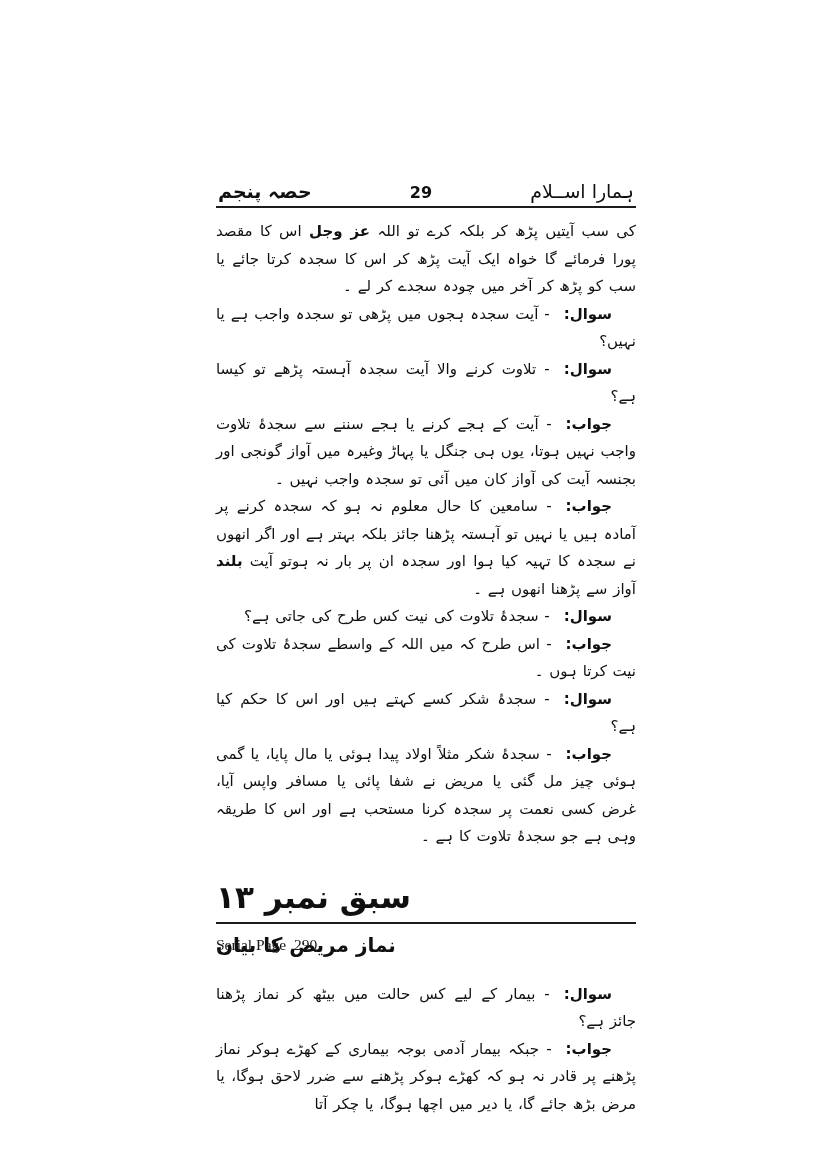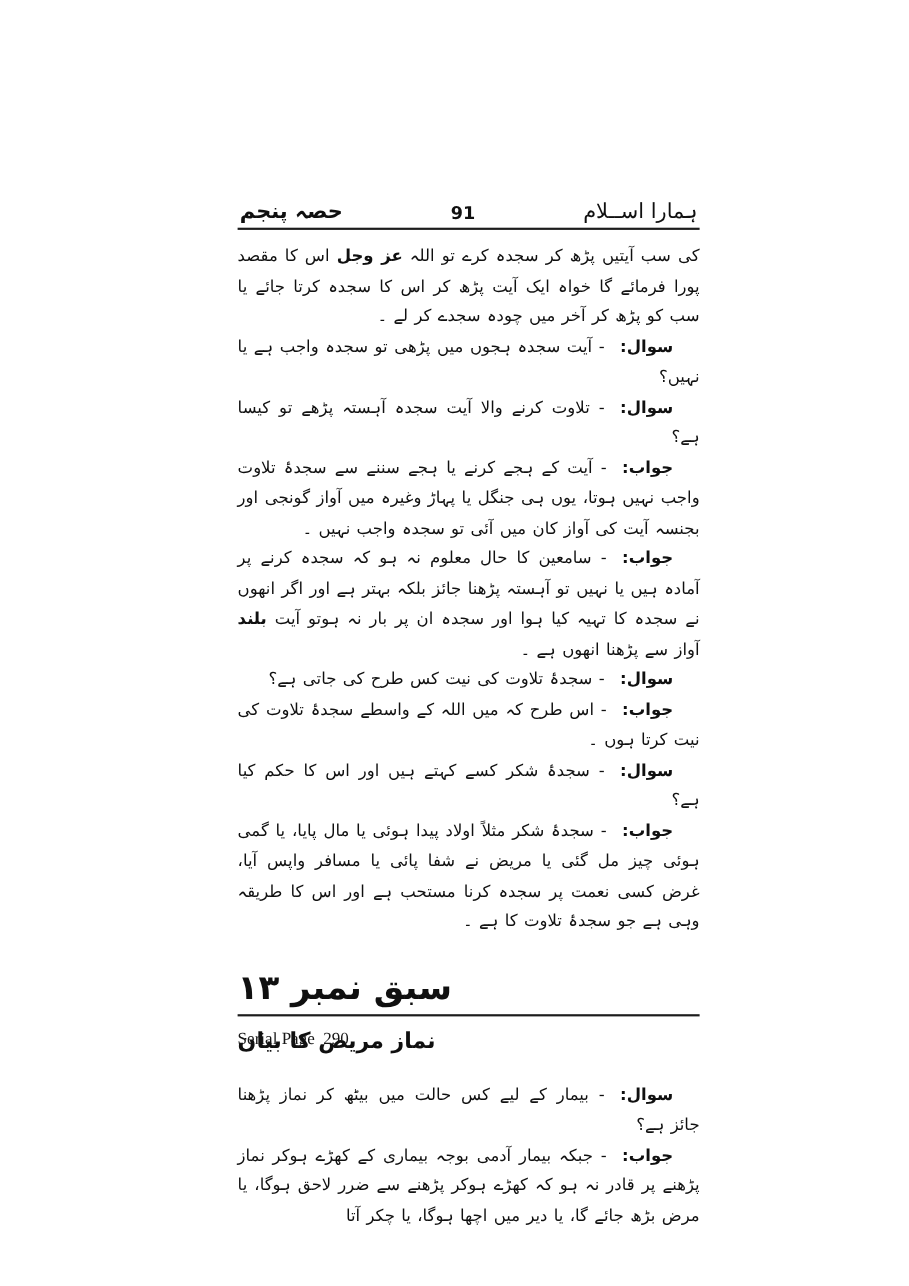--- a/index.html
+++ b/index.html
@@ -82,28 +82,28 @@
   }
 </style>
 </head>
 <body>
 
 <div class="page">
   <div class="column">
 
     <header class="page-header">
       <span class="h-title">ہمارا اســلام</span>
-      <span class="h-pagenum">91</span>
+      <span class="h-pagenum">29</span>
       <span class="h-part">حصہ پنجم</span>
     </header>
     <div class="header-rule"></div>
 
     <main class="body-text">
       <div id="blocks1">
-          <p class="qa cont"><span>کی سب آیتیں پڑھ کر سجدہ کرے تو اللہ </span><b>عز وجل</b><span> اس کا مقصد پورا فرمائے گا خواہ ایک آیت پڑھ کر اس کا سجدہ کرتا جائے یا سب کو پڑھ کر آخر میں چودہ سجدے کر لے ۔</span></p>
+          <p class="qa cont"><span>کی سب آیتیں پڑھ کر بلکہ کرے تو اللہ </span><b>عز وجل</b><span> اس کا مقصد پورا فرمائے گا خواہ ایک آیت پڑھ کر اس کا سجدہ کرتا جائے یا سب کو پڑھ کر آخر میں چودہ سجدے کر لے ۔</span></p>
           <p class="qa"><b class="qa-label">سوال:</b><span>- آیت سجدہ ہجوں میں پڑھی تو سجدہ واجب ہے یا نہیں؟</span></p>
           <p class="qa"><b class="qa-label">سوال:</b><span>- تلاوت کرنے والا آیت سجدہ آہستہ پڑھے تو کیسا ہے؟</span></p>
           <p class="qa"><b class="qa-label">جواب:</b><span>- آیت کے ہجے کرنے یا ہجے سننے سے سجدۂ تلاوت واجب نہیں ہوتا، یوں ہی جنگل یا پہاڑ وغیرہ میں آواز گونجی اور بجنسہ آیت کی آواز کان میں آئی تو سجدہ واجب نہیں ۔</span></p>
           <p class="qa"><b class="qa-label">جواب:</b><span>- سامعین کا حال معلوم نہ ہو کہ سجدہ کرنے پر آمادہ ہیں یا نہیں تو آہستہ پڑھنا جائز بلکہ بہتر ہے اور اگر انھوں نے سجدہ کا تہیہ کیا ہوا اور سجدہ ان پر بار نہ ہوتو آیت </span><b>بلند</b><span> آواز سے پڑھنا انھوں ہے ۔</span></p>
           <p class="qa"><b class="qa-label">سوال:</b><span>- سجدۂ تلاوت کی نیت کس طرح کی جاتی ہے؟</span></p>
           <p class="qa"><b class="qa-label">جواب:</b><span>- اس طرح کہ میں اللہ کے واسطے سجدۂ تلاوت کی نیت کرتا ہوں ۔</span></p>
           <p class="qa"><b class="qa-label">سوال:</b><span>- سجدۂ شکر کسے کہتے ہیں اور اس کا حکم کیا ہے؟</span></p>
           <p class="qa"><b class="qa-label">جواب:</b><span>- سجدۂ شکر مثلاً اولاد پیدا ہوئی یا مال پایا، یا گمی ہوئی چیز مل گئی یا مریض نے شفا پائی یا مسافر واپس آیا، غرض کسی نعمت پر سجدہ کرنا مستحب ہے اور اس کا طریقہ وہی ہے جو سجدۂ تلاوت کا ہے ۔</span></p>
         </div>
 

